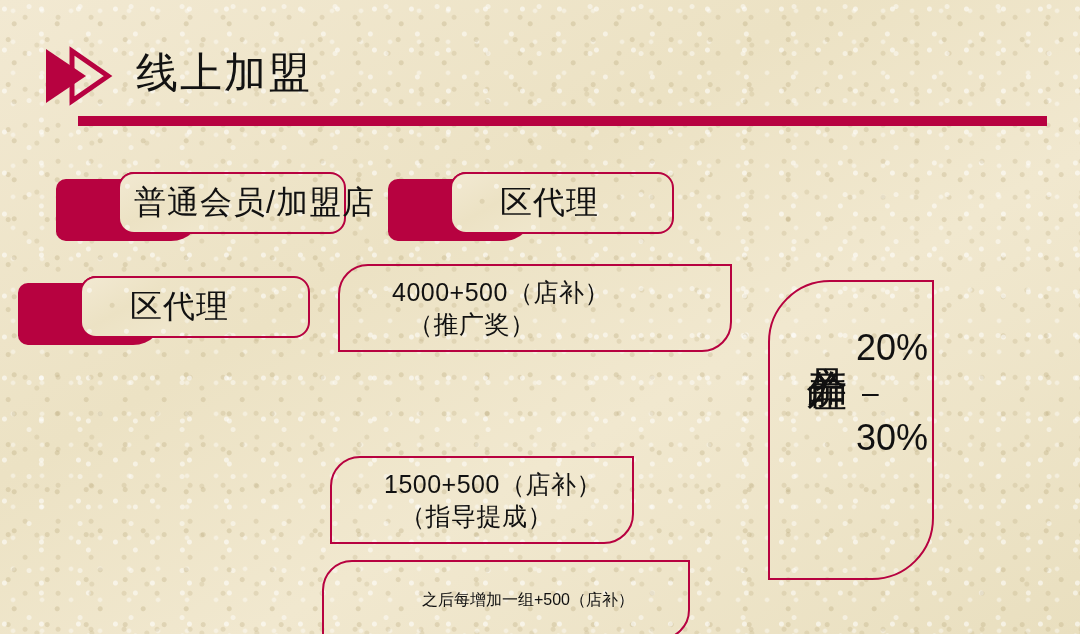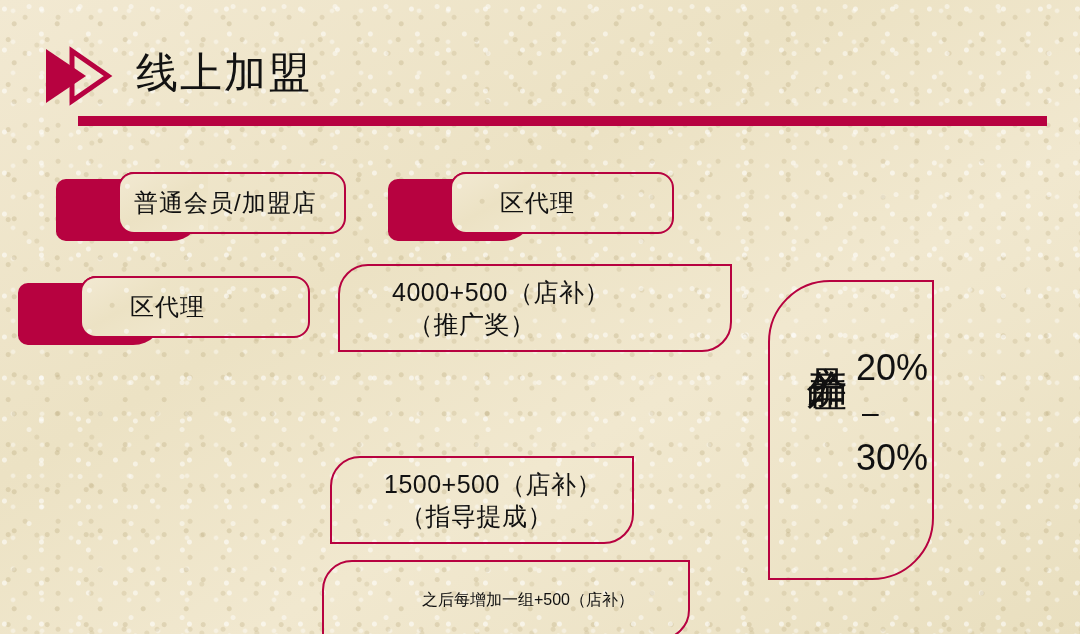--- a/index.html
+++ b/index.html
@@ -102,21 +102,21 @@
       radial-gradient(circle at 70% 70%, rgba(176,158,110,0.24) 0 2px, rgba(0,0,0,0) 3px),
       linear-gradient(150deg, #f2e9d2 0%, #ece2c4 50%, #f0e7cd 100%);
     background-size: 37px 41px, 43px 39px, 100% 100%;
   }
   .pill .pill-label {
     position: absolute;
     top: 0;
     height: 62px;
     display: flex;
     align-items: center;
-    font-size: 24px;
+    font-size: 32px;
     color: #111;
     white-space: nowrap;
     letter-spacing: 1px;
   }
 
   
   .money-box {
     position: absolute;
     border: 2.5px solid #b70240;
     box-sizing: border-box;
@@ -158,21 +158,21 @@
     line-height: 1.14;
     color: #111;
     writing-mode: vertical-rl;
     text-orientation: upright;
     letter-spacing: 2px;
     white-space: nowrap;
   }
   .price-range {
     position: absolute;
     left: 86px;
-    top: 68px;
+    top: 48px;
     width: 92px;
     display: flex;
     flex-direction: column;
     align-items: flex-start;
   }
   .price-range .pct {
     font-size: 36px;
     color: #111;
     line-height: 1;
   }

